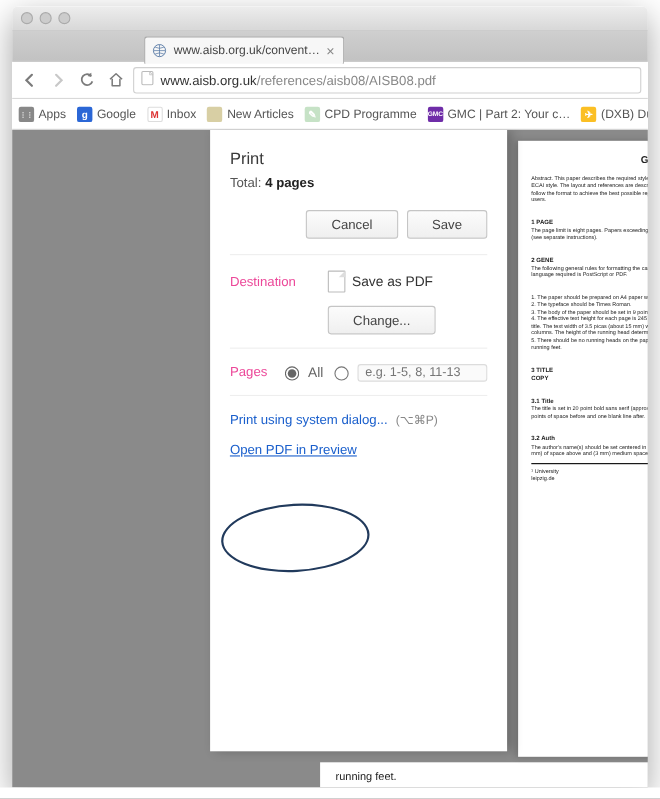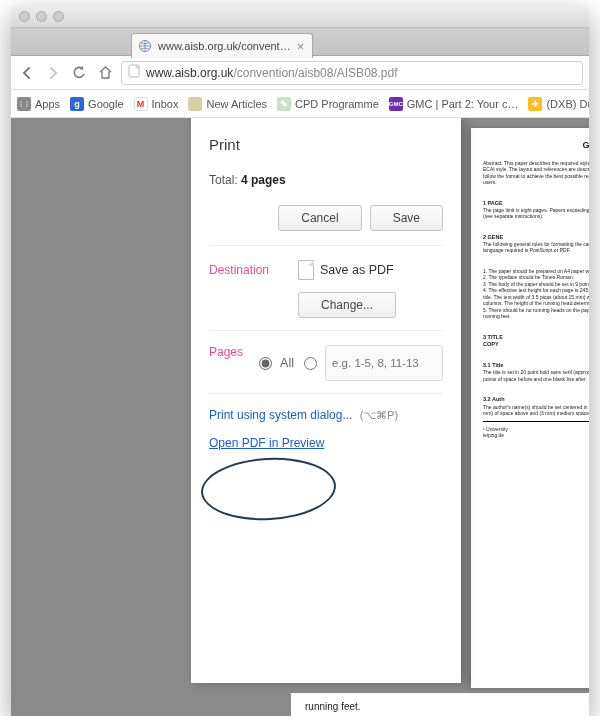--- a/index.html
+++ b/index.html
@@ -16,32 +16,32 @@
     .toolbar { height: 34px; display:flex; align-items:center; padding:0 6px; gap:6px; border-bottom:1px solid #d9d9d9; background:#fff; }
     .nav-ico { width:20px; height:20px; display:flex; align-items:center; justify-content:center; color:#7b7b7b; }
     .url-box { flex:1 1 auto; height:24px; border:1px solid #d0d0d0; border-radius:3px; display:flex; align-items:center; padding:0 6px; gap:6px; font-size:12px; color:#555; background:#fff; }
     .url-full { color:#888; }
     .url-host { color:#333; }
     .bookmarks { height: 28px; display:flex; align-items:center; padding:0 6px; gap:10px; border-bottom:1px solid #e0e0e0; font-size:11px; color:#555; background:#fff; overflow:hidden; white-space:nowrap; }
     .bm { display:flex; align-items:center; gap:4px; }
     .bm-ico { width:14px; height:14px; border-radius:2px; display:inline-flex; align-items:center; justify-content:center; font-size:9px; font-weight:bold; color:#fff; }
     .content { position:relative; height: calc(710px - 22px - 28px - 34px - 28px); background:#8a8a8a; overflow:hidden; }
     .print-panel { position:absolute; left:180px; top:0; width:270px; height:565px; background:#fff; box-shadow: 4px 0 10px rgba(0,0,0,0.25); z-index:3; padding:18px; color:#333; }
-    .print-title { font-size:15px; color:#3a3a3a; margin-bottom:20px; }
+    .print-title { font-size:15px; color:#3a3a3a; margin-bottom:6px; }
     .print-total { font-size:12px; color:#555; margin-bottom:18px; }
     .print-total b { color:#222; }
     .btn-row { display:flex; gap:8px; justify-content:flex-end; margin-bottom:14px; }
     .btn { height:26px; padding:0 22px; border:1px solid #c5c5c5; border-radius:3px; background:linear-gradient(#fcfcfc,#efefef); font-size:12px; color:#444; cursor:pointer; }
     .hr { border:none; border-top:1px solid #eee; margin:6px 0 14px; }
     .row { display:flex; align-items:center; gap:14px; margin-bottom:12px; font-size:12.5px; color:#666; }
     .row .lbl { width:75px; color:#ec4899; font-size:12px; }
     .row .val { display:flex; align-items:center; gap:6px; color:#333; }
     .radio-col { display:flex; gap:10px; }
     .radio-line { display:flex; align-items:center; gap:8px; }
-    .pages-input { height:36px; width:118px; border:1px solid #dcdcdc; border-radius:3px; padding:0 6px; color:#999; font-size:11.5px; background:#fafafa; }
+    .pages-input { height:16px; width:118px; border:1px solid #dcdcdc; border-radius:3px; padding:0 6px; color:#999; font-size:11.5px; background:#fafafa; }
     .link { color:#1a5fcc; text-decoration:none; font-size:12px; }
     .link.underlined { text-decoration:underline; }
     .shortcut { color:#888; font-size:11px; margin-left:4px; }
     .links-block { margin-top:6px; }
     .links-block div { margin-bottom:14px; }
     .pages-row { align-items:flex-start; }
     .preview-doc { position:absolute; left:460px; top:10px; width:230px; height:560px; background:#fff; padding:12px; z-index:2; box-shadow: -2px 0 6px rgba(0,0,0,0.2); overflow:hidden; }
     .preview-doc .tiny { font-size:5px; line-height:1.3; color:#222; }
     .preview-doc .tiny b { font-size:5.5px; }
     .preview-doc hr { margin:4px 0; border:none; border-top:0.5px solid #000; }
@@ -100,21 +100,21 @@
         <svg width="15" height="15" viewBox="0 0 15 15">
           <path d="M2 7 L7.5 2 L13 7 M4 6.5 V13 H11 V6.5" stroke="#7b7b7b" stroke-width="1.4" fill="none" stroke-linejoin="round"></path>
         </svg>
       </div>
     <div class="url-box">
       <span><svg width="12" height="14" viewBox="0 0 12 14">
             <rect x="1" y="1" width="10" height="12" rx="1" fill="none" stroke="#bbb"></rect>
             <path d="M8 1 L11 4 L8 4 Z" fill="#eee" stroke="#bbb" stroke-width="0.6"></path>
           </svg></span>
       <span>
-        <span class="url-host">www.aisb.org.uk</span><span class="url-full">/convention/aisb08/AISB08.pdf</span>
+        <span class="url-host">www.aisb.org.uk</span><span class="url-full">/references/aisb08/AISB08.pdf</span>
       </span>
     </div>
   </div>
 
   <div class="bookmarks" id="bookmarks-bar">
       <div class="bm">
         <span class="bm-ico" style="background: rgb(136, 136, 136); color: rgb(255, 255, 255); border: none; font-size: 6px;">⋮⋮</span>
         <span>Apps</span>
       </div>
       <div class="bm">

